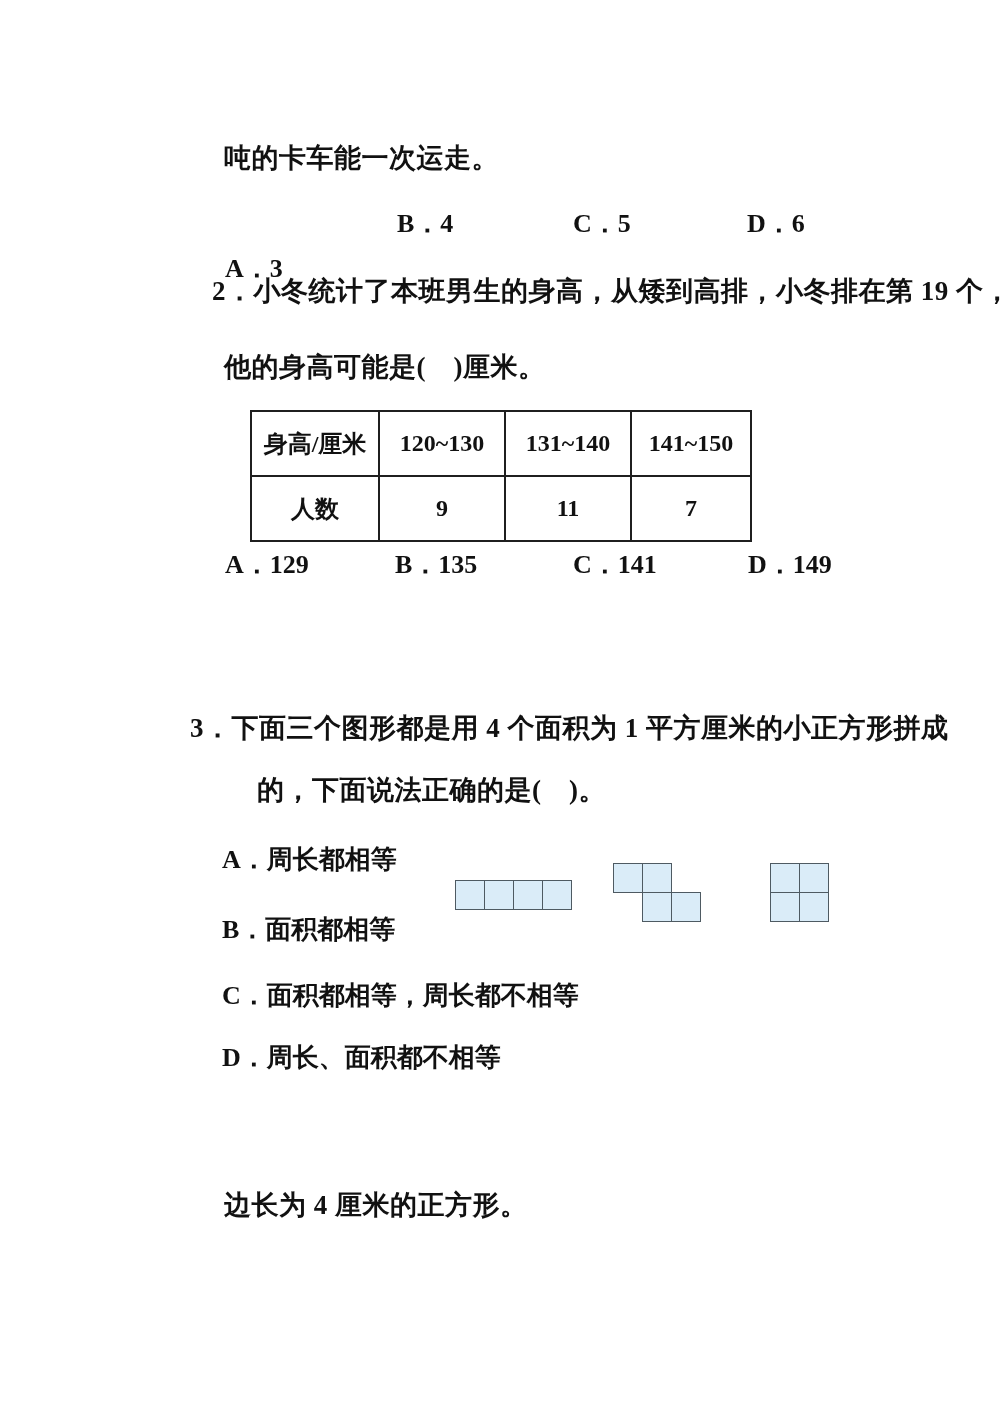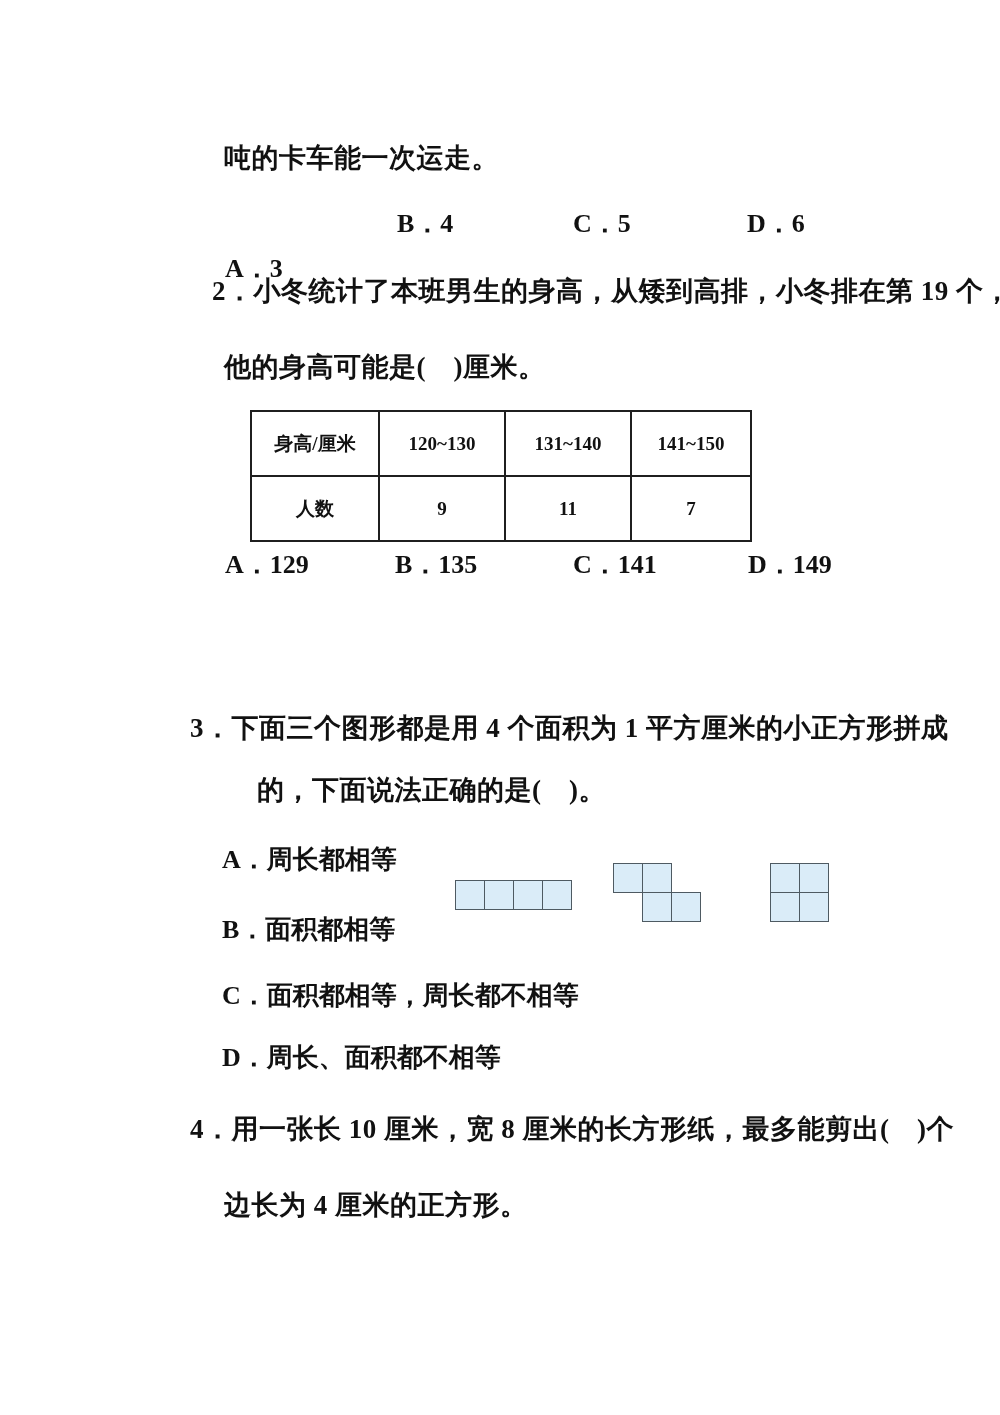--- a/index.html
+++ b/index.html
@@ -53,21 +53,21 @@
     position: absolute;
     left: 250px; top: 410px;
     width: 500px; height: 126px;
     border-collapse: collapse;
     table-layout: fixed;
   }
   table.stat-table td {
     border: 2px solid #1f1f1f;
     text-align: center;
     vertical-align: middle;
-    font-size: 19px;
+    font-size: 24px;
     padding: 0;
     height: 63px;
     white-space: nowrap;
   }
   
   .figures-layer { position: absolute; left: 0; top: 0; width: 1000px; height: 1415px; pointer-events: none; }
   .cell { position: absolute; box-sizing: border-box; }
 </style>
 </head>
 <body>
@@ -126,16 +126,15 @@
       <div class="cell" style="left: 613px; top: 863px; width: 30px; height: 30px; background: rgb(218, 236, 248); border: 1.5px solid rgb(78, 90, 98);"></div>
       <div class="cell" style="left: 642px; top: 863px; width: 30px; height: 30px; background: rgb(218, 236, 248); border: 1.5px solid rgb(78, 90, 98);"></div>
       <div class="cell" style="left: 642px; top: 892px; width: 30px; height: 30px; background: rgb(218, 236, 248); border: 1.5px solid rgb(78, 90, 98);"></div>
       <div class="cell" style="left: 671px; top: 892px; width: 30px; height: 30px; background: rgb(218, 236, 248); border: 1.5px solid rgb(78, 90, 98);"></div>
       <div class="cell" style="left: 770px; top: 863px; width: 30px; height: 30px; background: rgb(218, 236, 248); border: 1.5px solid rgb(78, 90, 98);"></div>
       <div class="cell" style="left: 799px; top: 863px; width: 30px; height: 30px; background: rgb(218, 236, 248); border: 1.5px solid rgb(78, 90, 98);"></div>
       <div class="cell" style="left: 770px; top: 892px; width: 30px; height: 30px; background: rgb(218, 236, 248); border: 1.5px solid rgb(78, 90, 98);"></div>
       <div class="cell" style="left: 799px; top: 892px; width: 30px; height: 30px; background: rgb(218, 236, 248); border: 1.5px solid rgb(78, 90, 98);"></div>
     </div>
 
-  <div class="line q4-line1">4．用一张长 10 厘米，宽 8 厘米的长方形纸，最多能剪出(　)个</div>
   <div class="line q4-line2">边长为 4 厘米的正方形。</div>
 
 </div>
 
 </body></html>

